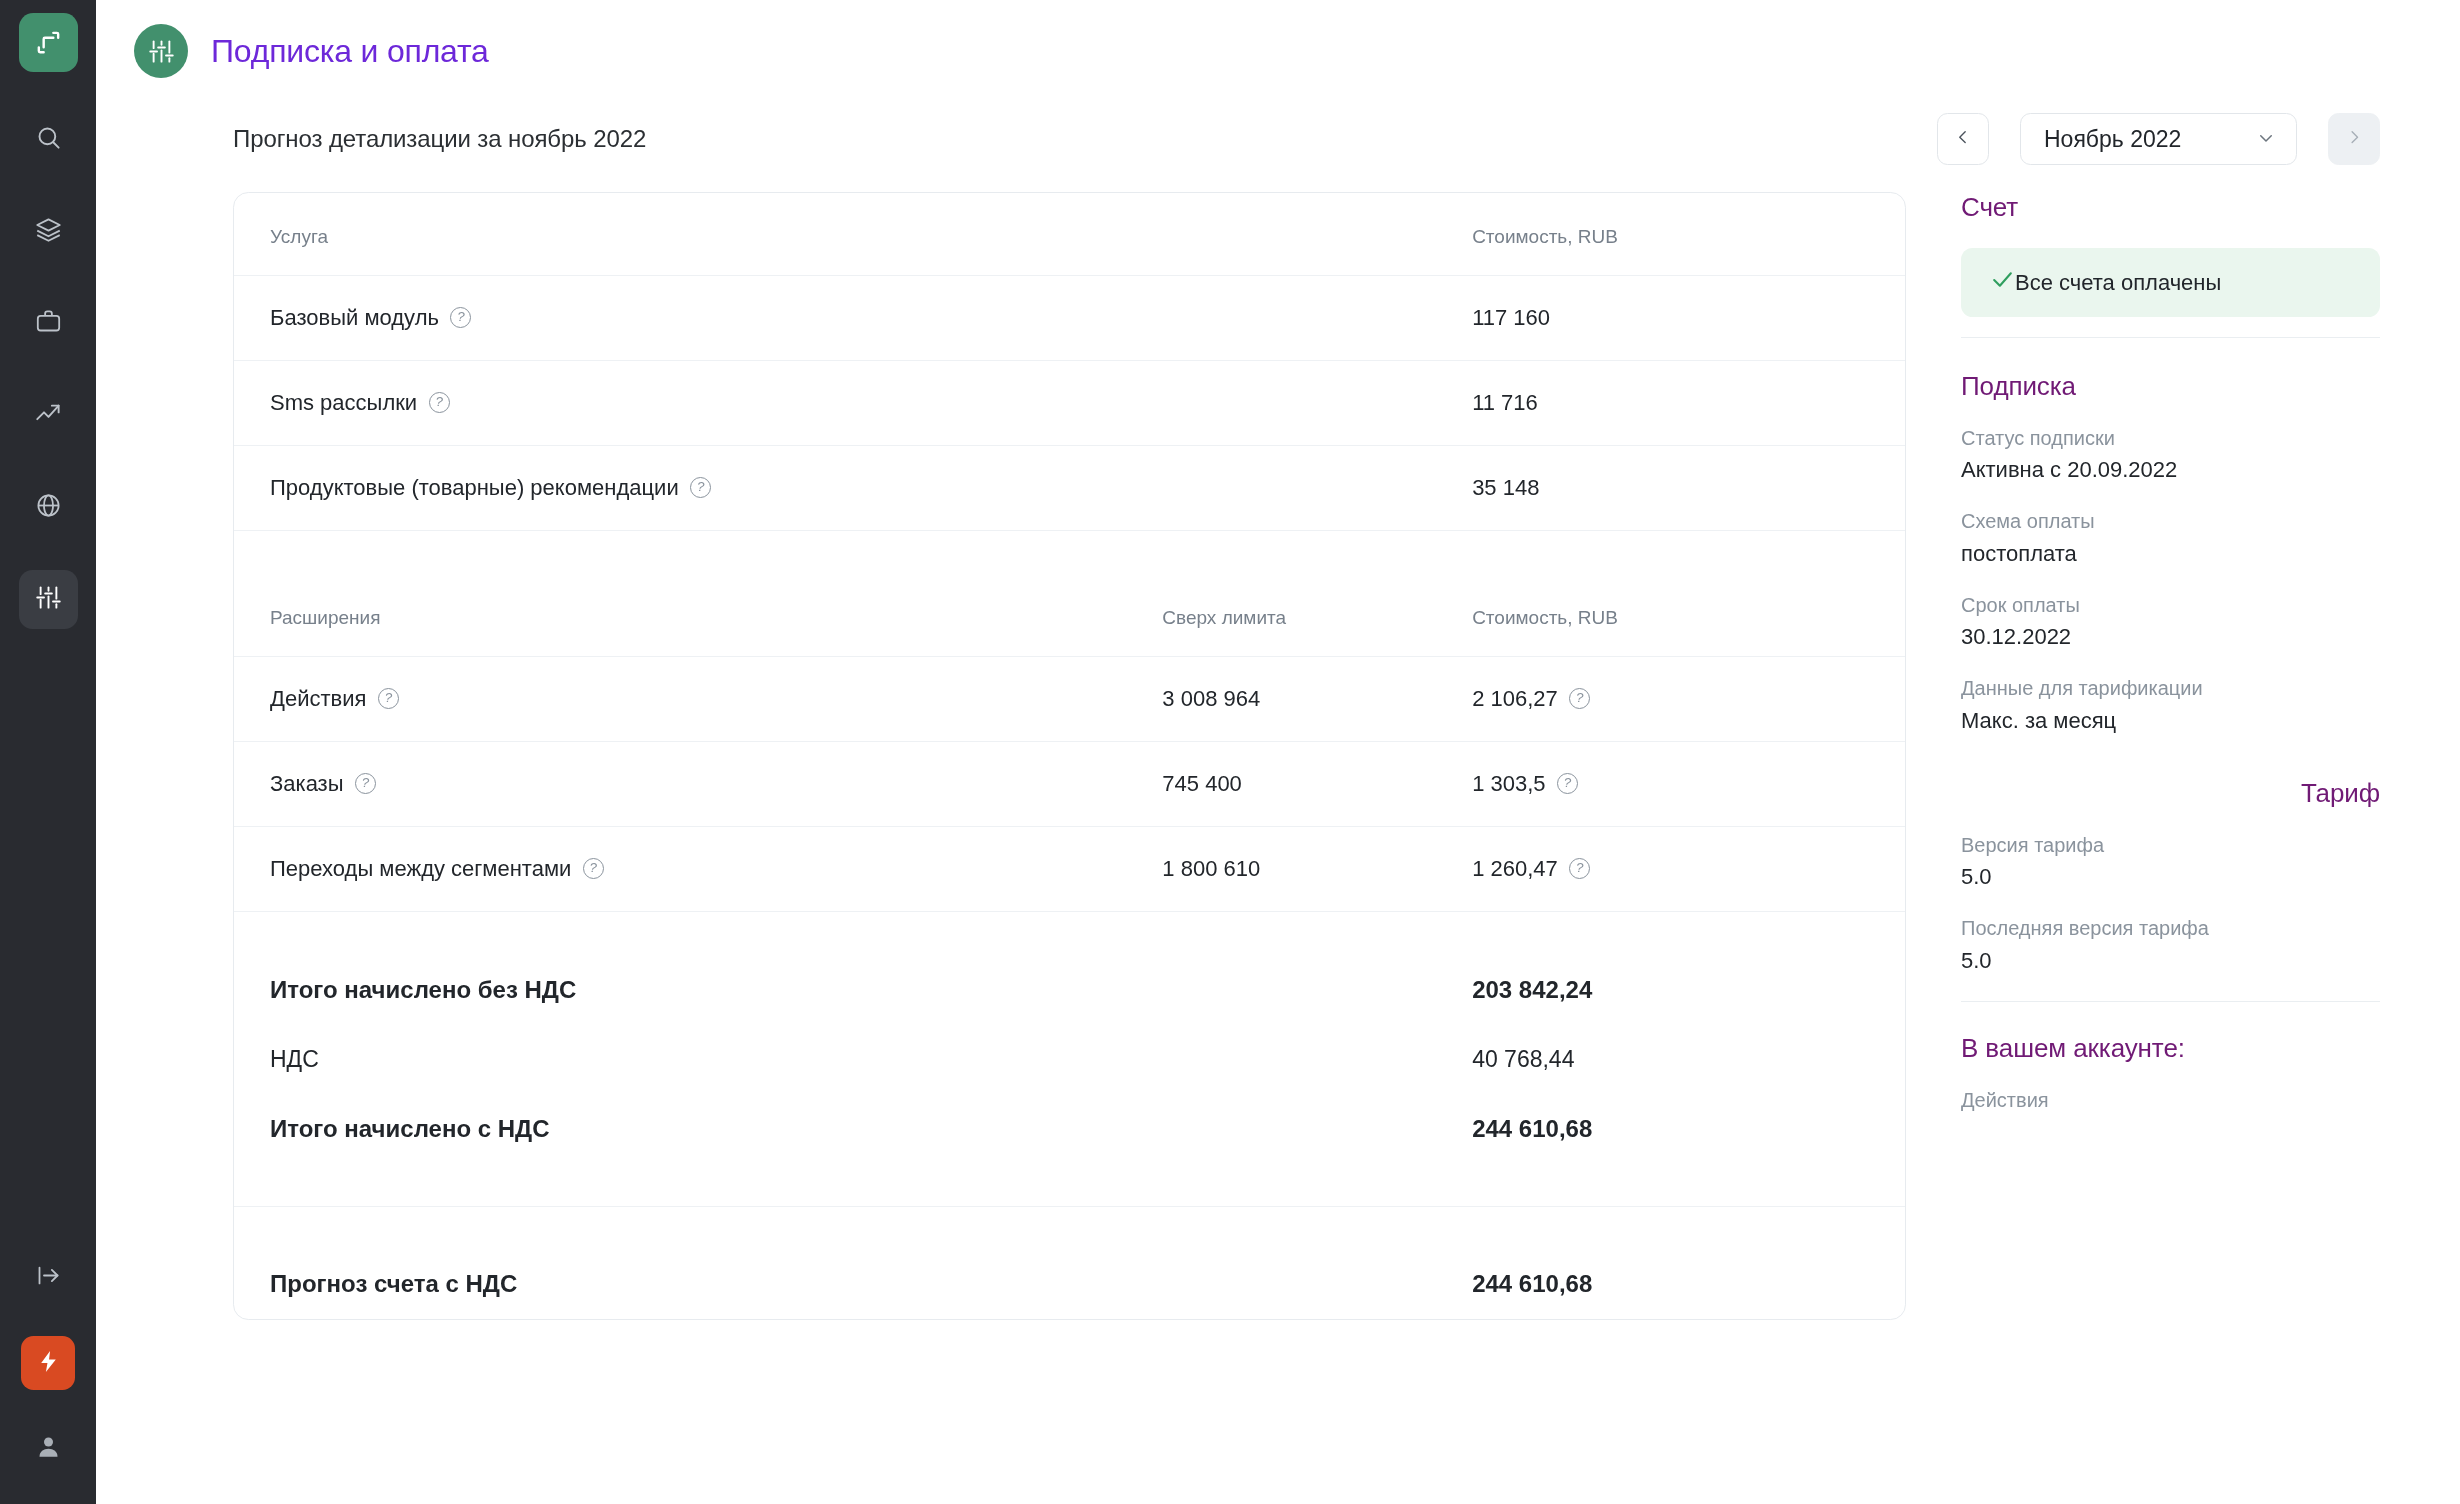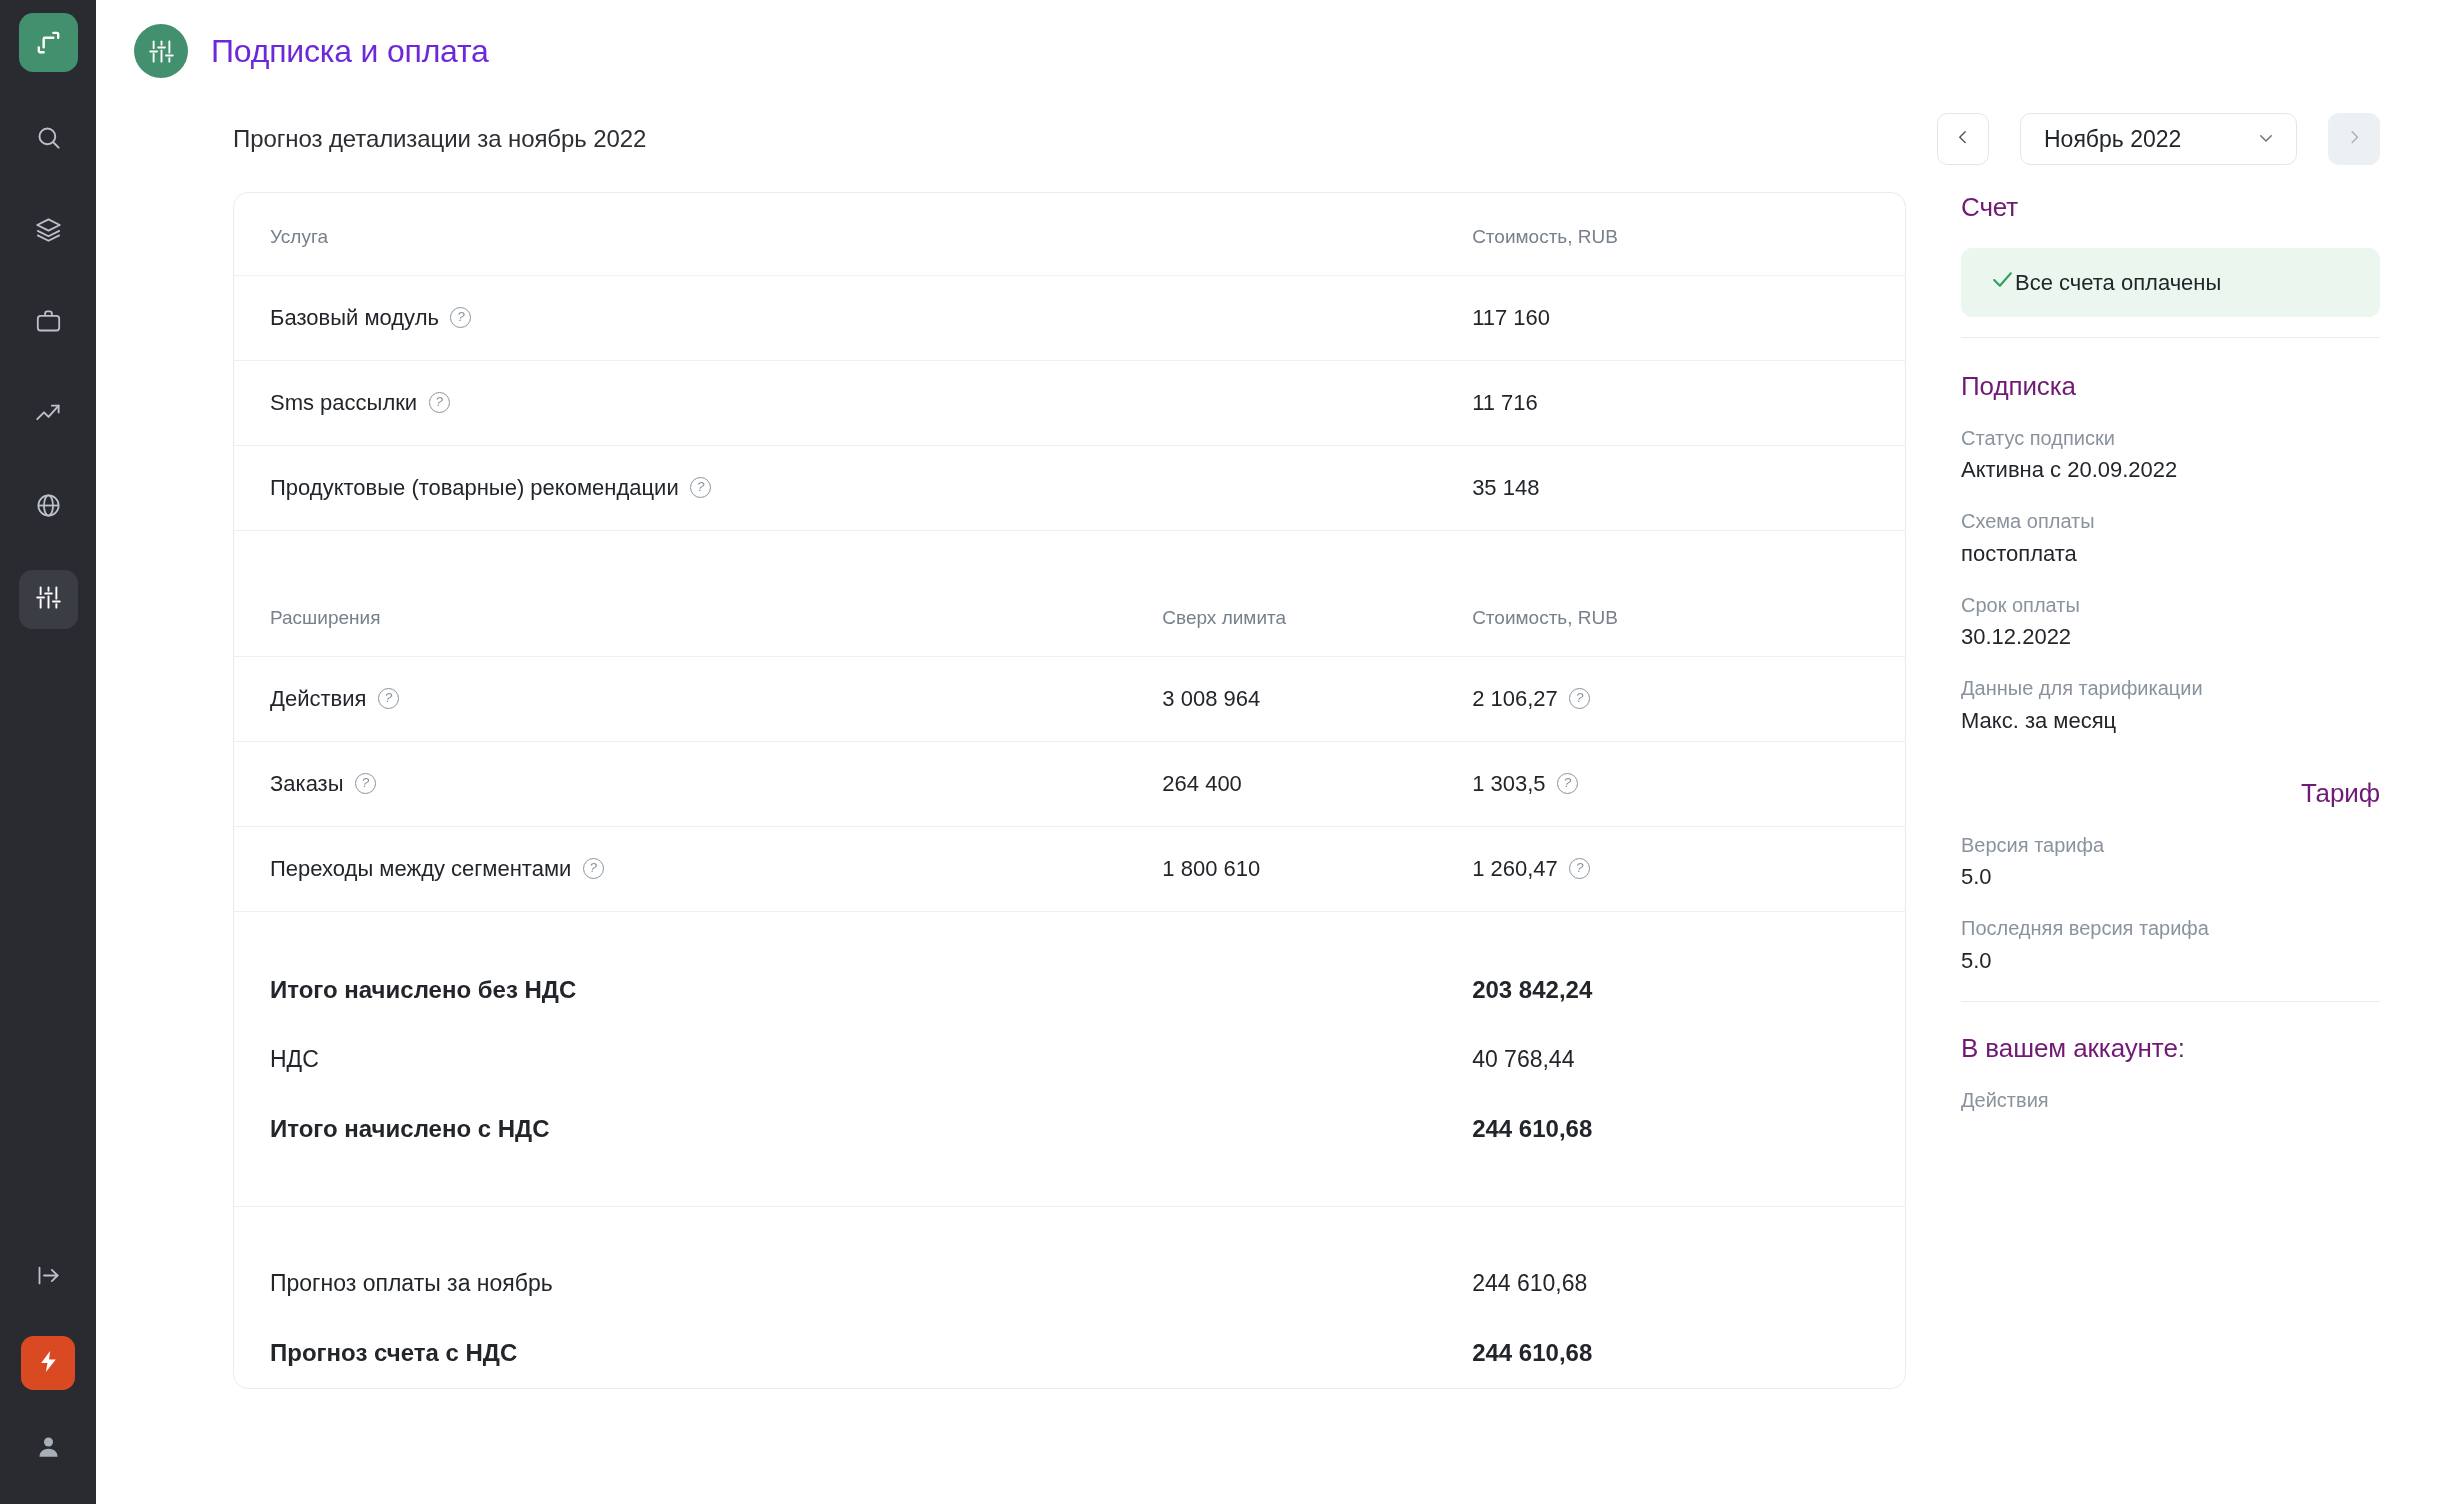--- a/index.html
+++ b/index.html
@@ -347,21 +347,21 @@
               <td class="c-cost"><span class="cellflex">
                     <span>2 106,27</span>
                     <i class="qm">?</i>
                   </span></td>
             </tr>
             <tr>
               <td class="c-name"><span class="cellflex">
                     <span>Заказы</span>
                     <i class="qm">?</i>
                   </span></td>
-              <td class="c-over">264 400</td>
+              <td class="c-over">745 400</td>
               <td class="c-cost"><span class="cellflex">
                     <span>1 303,5</span>
                     <i class="qm">?</i>
                   </span></td>
             </tr>
             <tr>
               <td class="c-name"><span class="cellflex">
                     <span>Переходы между сегментами</span>
                     <i class="qm">?</i>
                   </span></td>
@@ -395,25 +395,20 @@
             <tr class="t-spacer">
                 <td colspan="3"></td>
               </tr>
             <tr class="t-line">
                 <td colspan="3"></td>
               </tr>
             <tr class="t-spacer">
                 <td colspan="3"></td>
               </tr>
 
-            <tr class="total-row small">
-              <td class="c-name">Прогноз оплаты за ноябрь</td>
-              <td class="c-over"></td>
-              <td class="c-cost">244 610,68</td>
-            </tr>
             <tr class="total-row bold">
               <td class="c-name">Прогноз счета с НДС</td>
               <td class="c-over"></td>
               <td class="c-cost">244 610,68</td>
             </tr>
           </tbody>
         </table>
       </div>
 
       <aside class="side">

